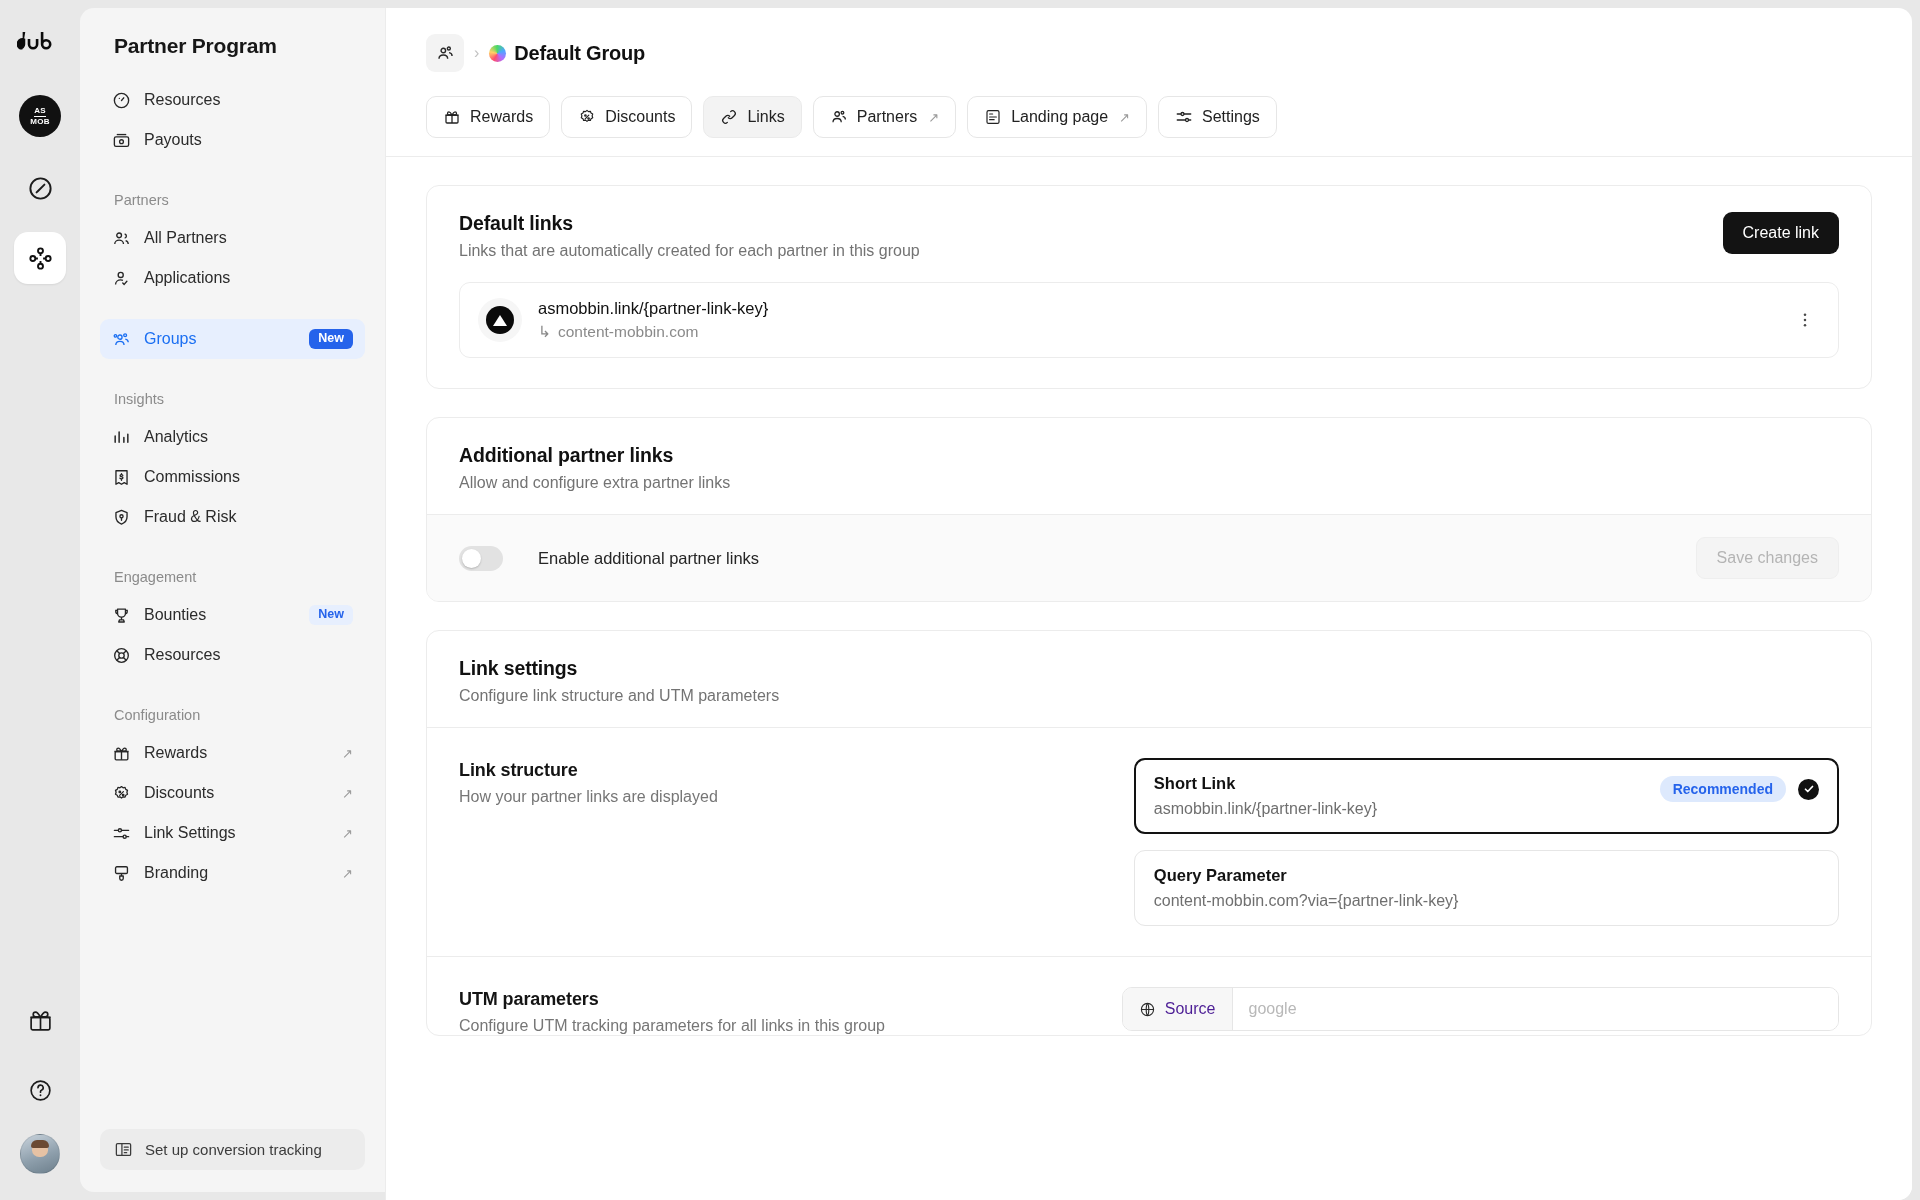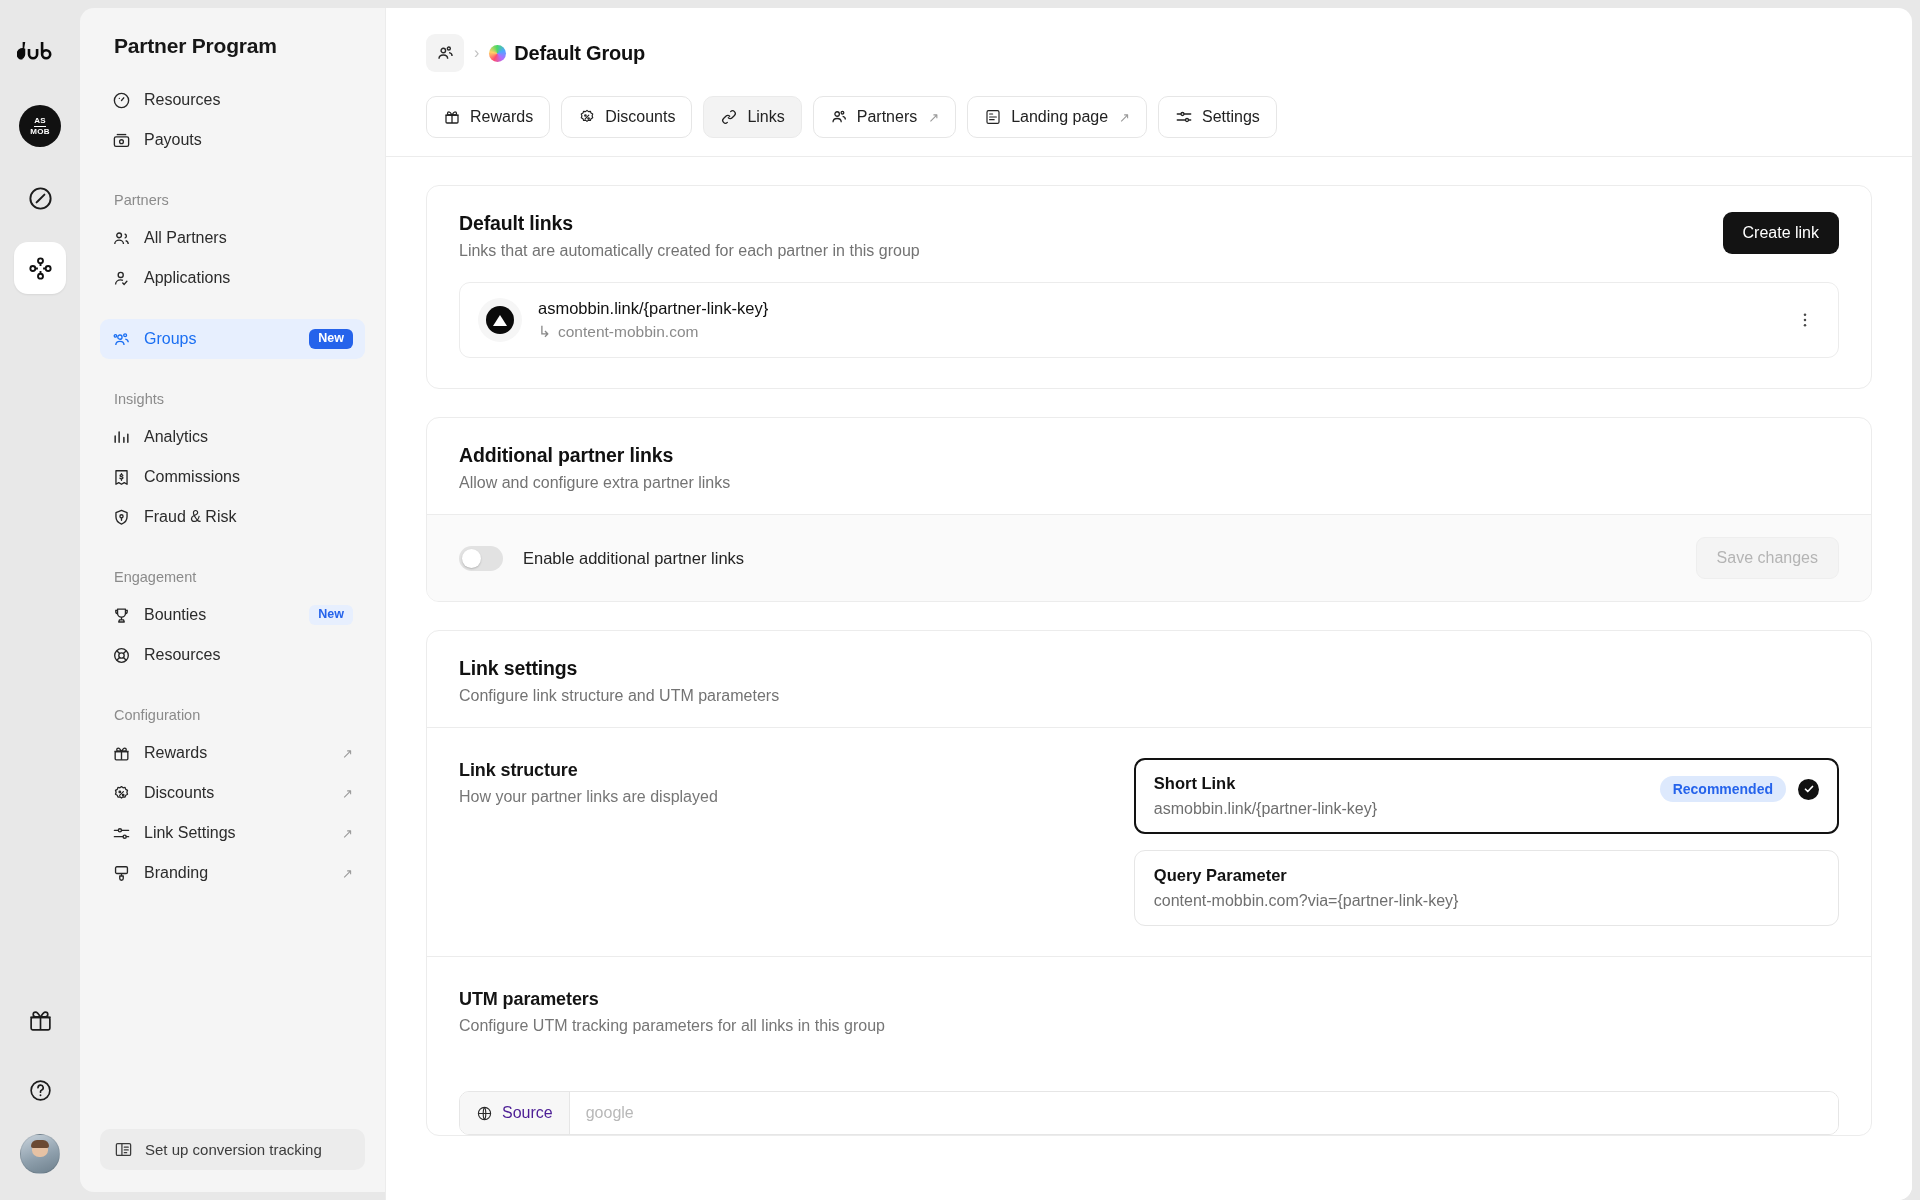--- a/index.html
+++ b/index.html
@@ -10,21 +10,21 @@
     overflow: hidden;
     -webkit-font-smoothing: antialiased;
   }
   .app { display: flex; width: 1920px; height: 1200px; }
 
   
   .rail {
     width: 80px; height: 1200px;
     background: #e8e8e8;
     display: flex; flex-direction: column; align-items: center;
-    padding-top: 36px;
+    padding-top: 26px;
     flex: 0 0 80px;
   }
   .rail-logo { width: 46px; height: 30px; margin-bottom: 34px; display:flex; align-items:center; justify-content:center; }
   .rail-btn {
     width: 52px; height: 52px; border-radius: 14px;
     display: flex; align-items: center; justify-content: center;
     margin-bottom: 18px; cursor: pointer;
   }
   .rail-btn.avatar-workspace { margin-bottom: 20px; }
   .rail-btn.active { background: #ffffff; box-shadow: 0 1px 2px rgba(0,0,0,.08); }
@@ -164,21 +164,21 @@
   .link-texts { flex: 1 1 auto; }
   .link-main { font-size: 16.5px; color: #111; font-weight: 500; }
   .link-sub { font-size: 15.5px; color: #8a8a8a; margin-top: 5px; display:flex; align-items:center; gap:7px;}
   .dots-btn { width: 30px; height: 30px; display:flex; align-items:center; justify-content:center; cursor:pointer; color:#555; font-size:20px; }
 
   .section-divider { height: 1px; background: #ececec; }
   .toggle-row {
     display: flex; align-items: center; justify-content: space-between;
     padding: 22px 32px; background: #fafafa;
   }
-  .toggle-left { display: flex; align-items: center; gap: 20px; }
+  .toggle-left { display: flex; align-items: center; gap: 35px; }
   .switch {
     width: 44px; height: 25px; border-radius: 13px; background: #e2e2e2;
     position: relative; cursor: pointer; flex: 0 0 44px;
   }
   .switch .knob {
     position: absolute; top: 3px; left: 3px; width: 19px; height: 19px;
     border-radius: 50%; background: #fff; box-shadow: 0 1px 2px rgba(0,0,0,.2);
   }
   .toggle-label { font-size: 16.5px; color: #252525; }
 
@@ -199,21 +199,21 @@
   .option-right { display: flex; align-items: center; gap: 12px; padding-top: 2px; }
   .pill-recommended {
     background: #dde9fd; color: #2563eb; font-size: 14px; font-weight: 600;
     border-radius: 20px; padding: 5px 13px; white-space: nowrap;
   }
   .check-circle {
     width: 21px; height: 21px; border-radius: 50%; background: #111;
     display: flex; align-items: center; justify-content: center; flex: 0 0 21px;
   }
 
-  .utm-row { display: flex; padding: 30px 32px 0 32px; gap: 56px; flex-direction: column; }
+  .utm-row { display: flex; padding: 30px 32px 0 32px; gap: 28px; }
   .utm-field {
     display: flex; align-items: stretch;
     border: 1px solid #e6e6e6; border-radius: 10px; overflow: hidden; height: 44px;
   }
   .utm-key {
     background: #f7f7f7; display: flex; align-items: center; gap: 9px;
     padding: 0 16px; font-size: 16px; color: #4c1d95; border-right: 1px solid #e6e6e6;
     white-space: nowrap;
   }
   .utm-input { flex: 1 1 auto; border: none; outline: none; padding: 0 16px; font-size: 16px; font-family: inherit; color:#222; background:#fff; }

